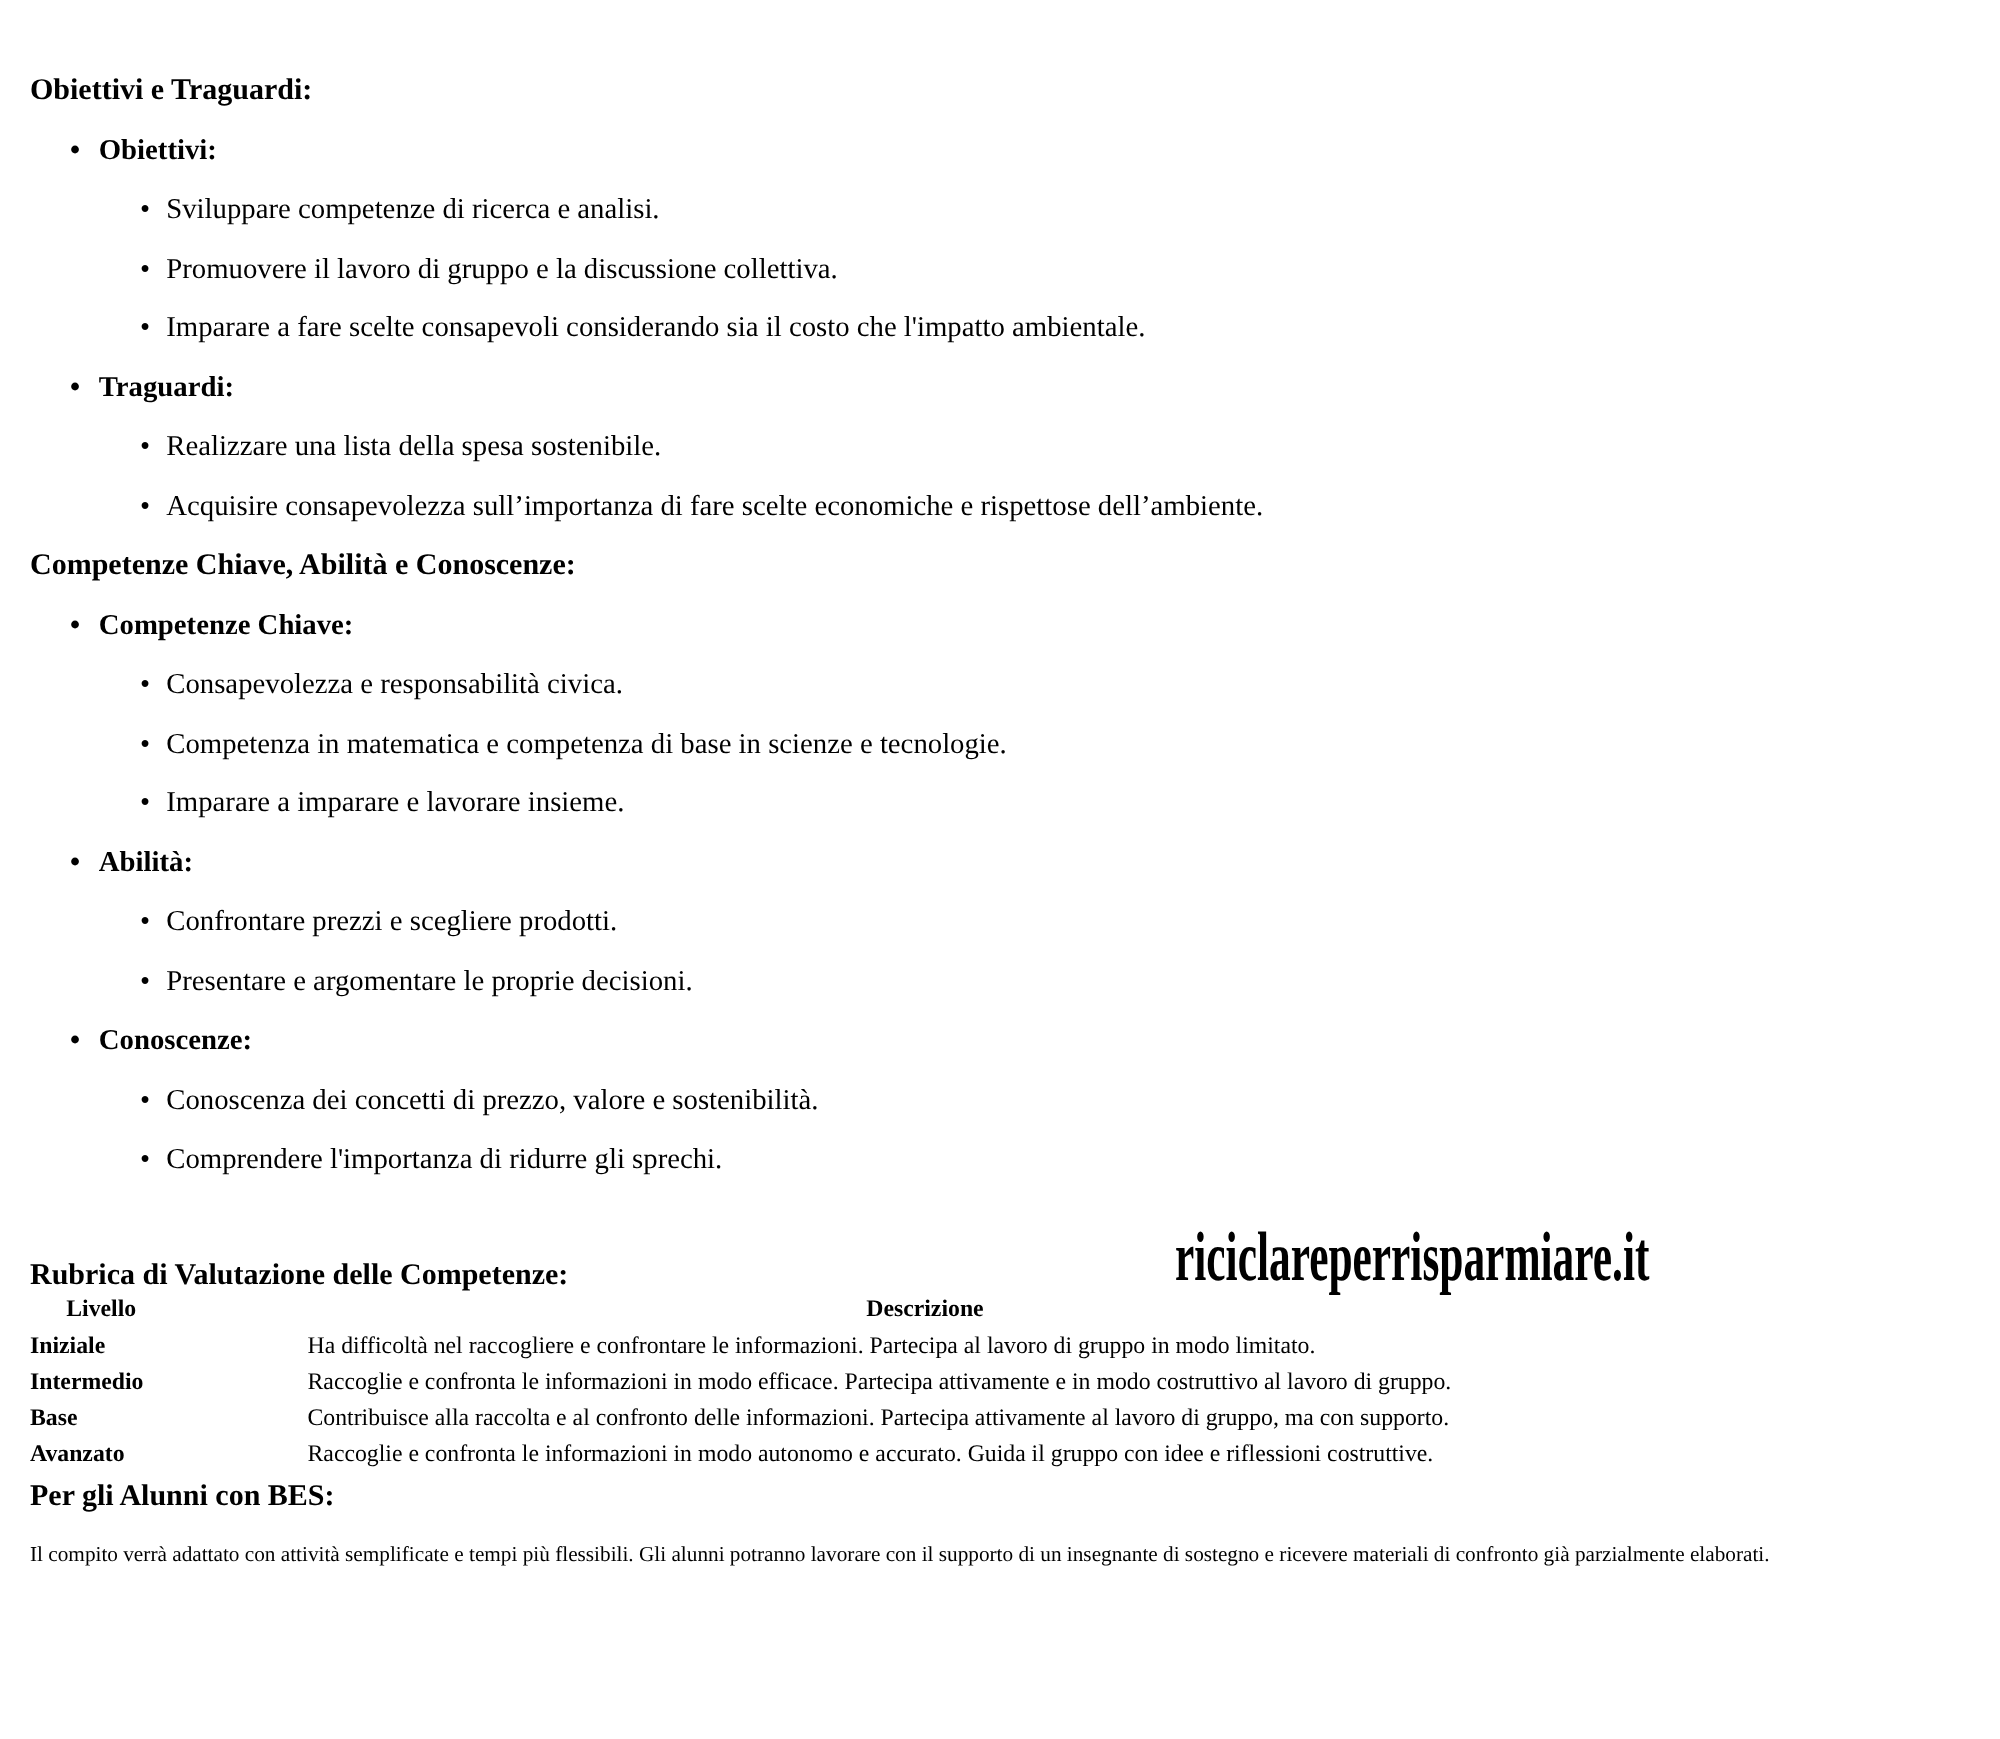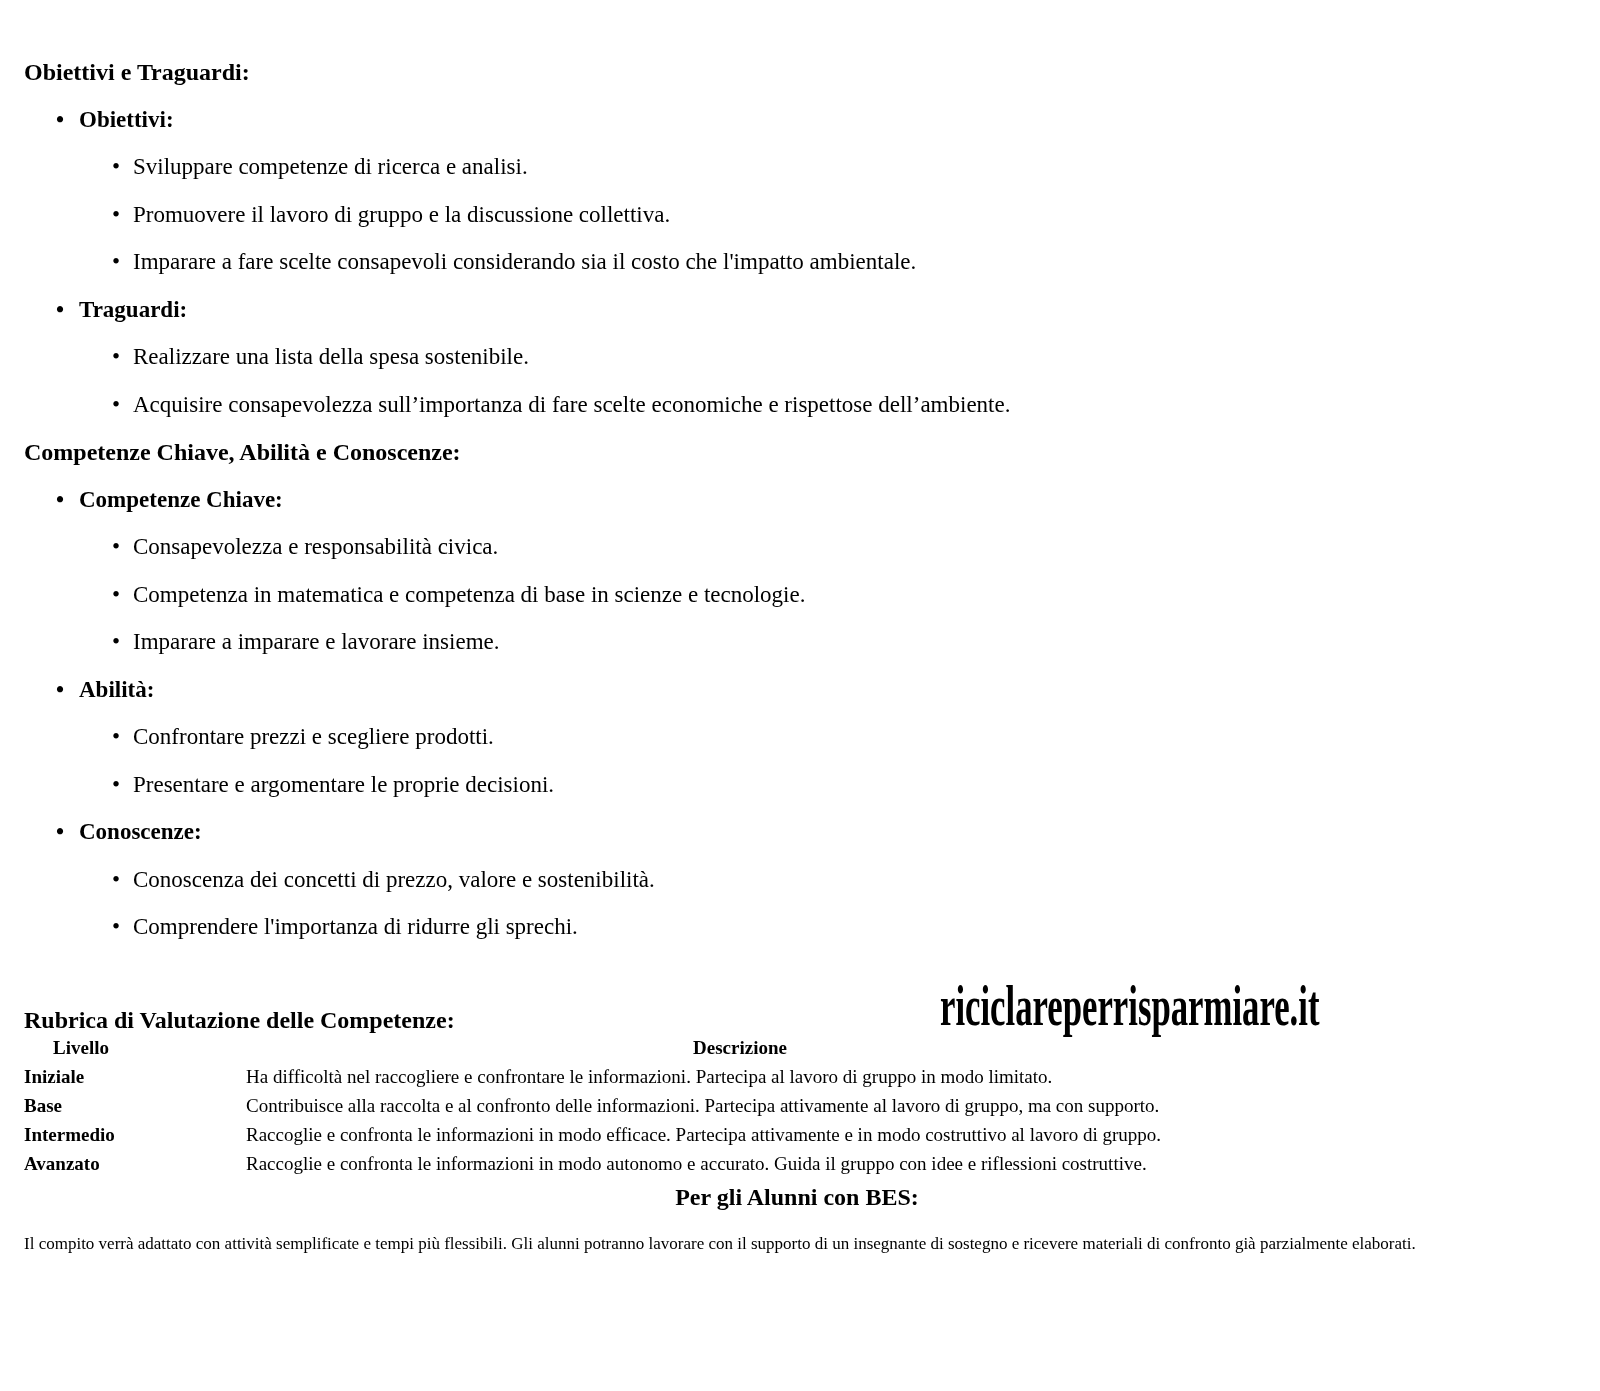--- a/index.html
+++ b/index.html
@@ -51,21 +51,21 @@
     transform-origin: left center;
   }
   .rubric-heading { margin-top: 67px; margin-bottom: 0; }
   .rubric-table { font-size: 19px; }
   .tr { display: flex; line-height: 29px; }
   .tr-header { position: relative; font-weight: bold; }
   .th-level { margin-left: 29px; }
   .th-desc { position: absolute; left: 669px; top: 0; }
   .td-level { width: 222px; font-weight: bold; flex: none; }
   .td-desc { flex: 1; white-space: nowrap; }
-  .bes-heading { margin-top: 5.5px; margin-bottom: 0; text-align: center; }
+  .bes-heading { margin-top: 5.5px; margin-bottom: 0; }
   .bes-paragraph {
     margin: 19px 0 0 0;
     font-size: 17px;
     line-height: 30px;
     width: 1495px;
   }
 </style>
 </head>
 <body>
 
@@ -153,26 +153,26 @@
   <div class="rubric-table">
     <div class="tr tr-header">
       <span class="th-level">Livello</span>
       <span class="th-desc">Descrizione</span>
     </div>
     <div class="tr">
       <span class="td-level">Iniziale</span>
       <span class="td-desc">Ha difficoltà nel raccogliere e confrontare le informazioni. Partecipa al lavoro di gruppo in modo limitato.</span>
     </div>
     <div class="tr">
+      <span class="td-level">Intermedio</span>
+      <span class="td-desc">Raccoglie e confronta le informazioni in modo efficace. Partecipa attivamente e in modo costruttivo al lavoro di gruppo.</span>
+    </div>
+    <div class="tr">
       <span class="td-level">Base</span>
       <span class="td-desc">Contribuisce alla raccolta e al confronto delle informazioni. Partecipa attivamente al lavoro di gruppo, ma con supporto.</span>
-    </div>
-    <div class="tr">
-      <span class="td-level">Intermedio</span>
-      <span class="td-desc">Raccoglie e confronta le informazioni in modo efficace. Partecipa attivamente e in modo costruttivo al lavoro di gruppo.</span>
     </div>
     <div class="tr">
       <span class="td-level">Avanzato</span>
       <span class="td-desc">Raccoglie e confronta le informazioni in modo autonomo e accurato. Guida il gruppo con idee e riflessioni costruttive.</span>
     </div>
   </div>
 
   <div class="h bes-heading">Per gli Alunni con BES:</div>
 
   <p class="bes-paragraph">Il compito verrà adattato con attività semplificate e tempi più flessibili. Gli alunni potranno lavorare con il supporto di un insegnante di sostegno e ricevere materiali di confronto già parzialmente elaborati.</p>

